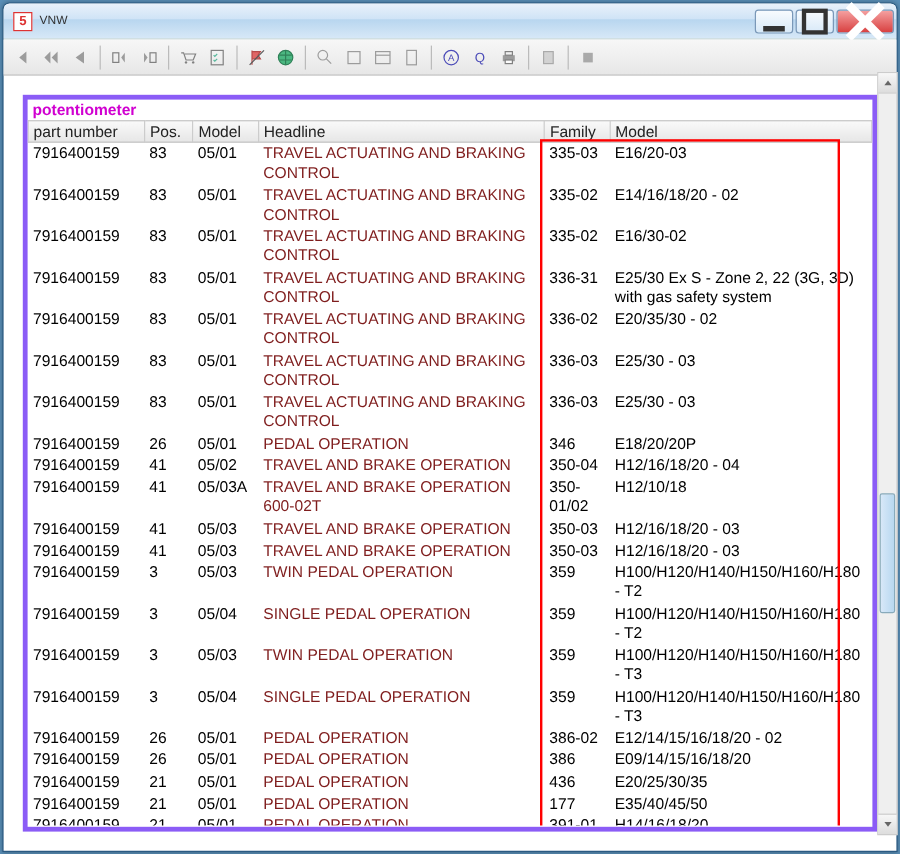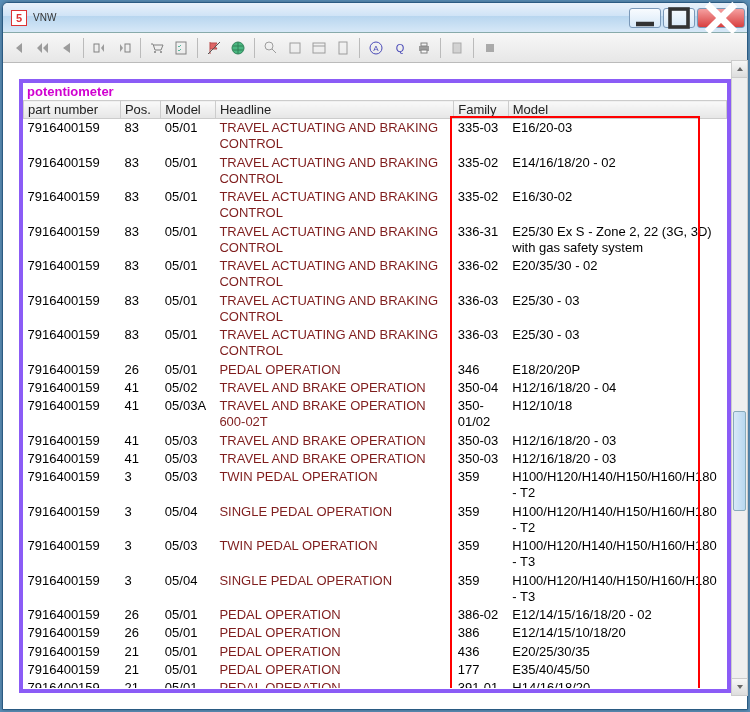--- a/index.html
+++ b/index.html
@@ -329,21 +329,21 @@
               <td class="link">PEDAL OPERATION</td>
               <td>386-02</td>
               <td>E12/14/15/16/18/20 - 02</td>
             </tr>
             <tr>
               <td>7916400159</td>
               <td>26</td>
               <td>05/01</td>
               <td class="link">PEDAL OPERATION</td>
               <td>386</td>
-              <td>E12/14/15/10/18/20</td>
+              <td>E09/14/15/16/18/20</td>
             </tr>
             <tr>
               <td>7916400159</td>
               <td>21</td>
               <td>05/01</td>
               <td class="link">PEDAL OPERATION</td>
               <td>436</td>
               <td>E20/25/30/35</td>
             </tr>
             <tr>

